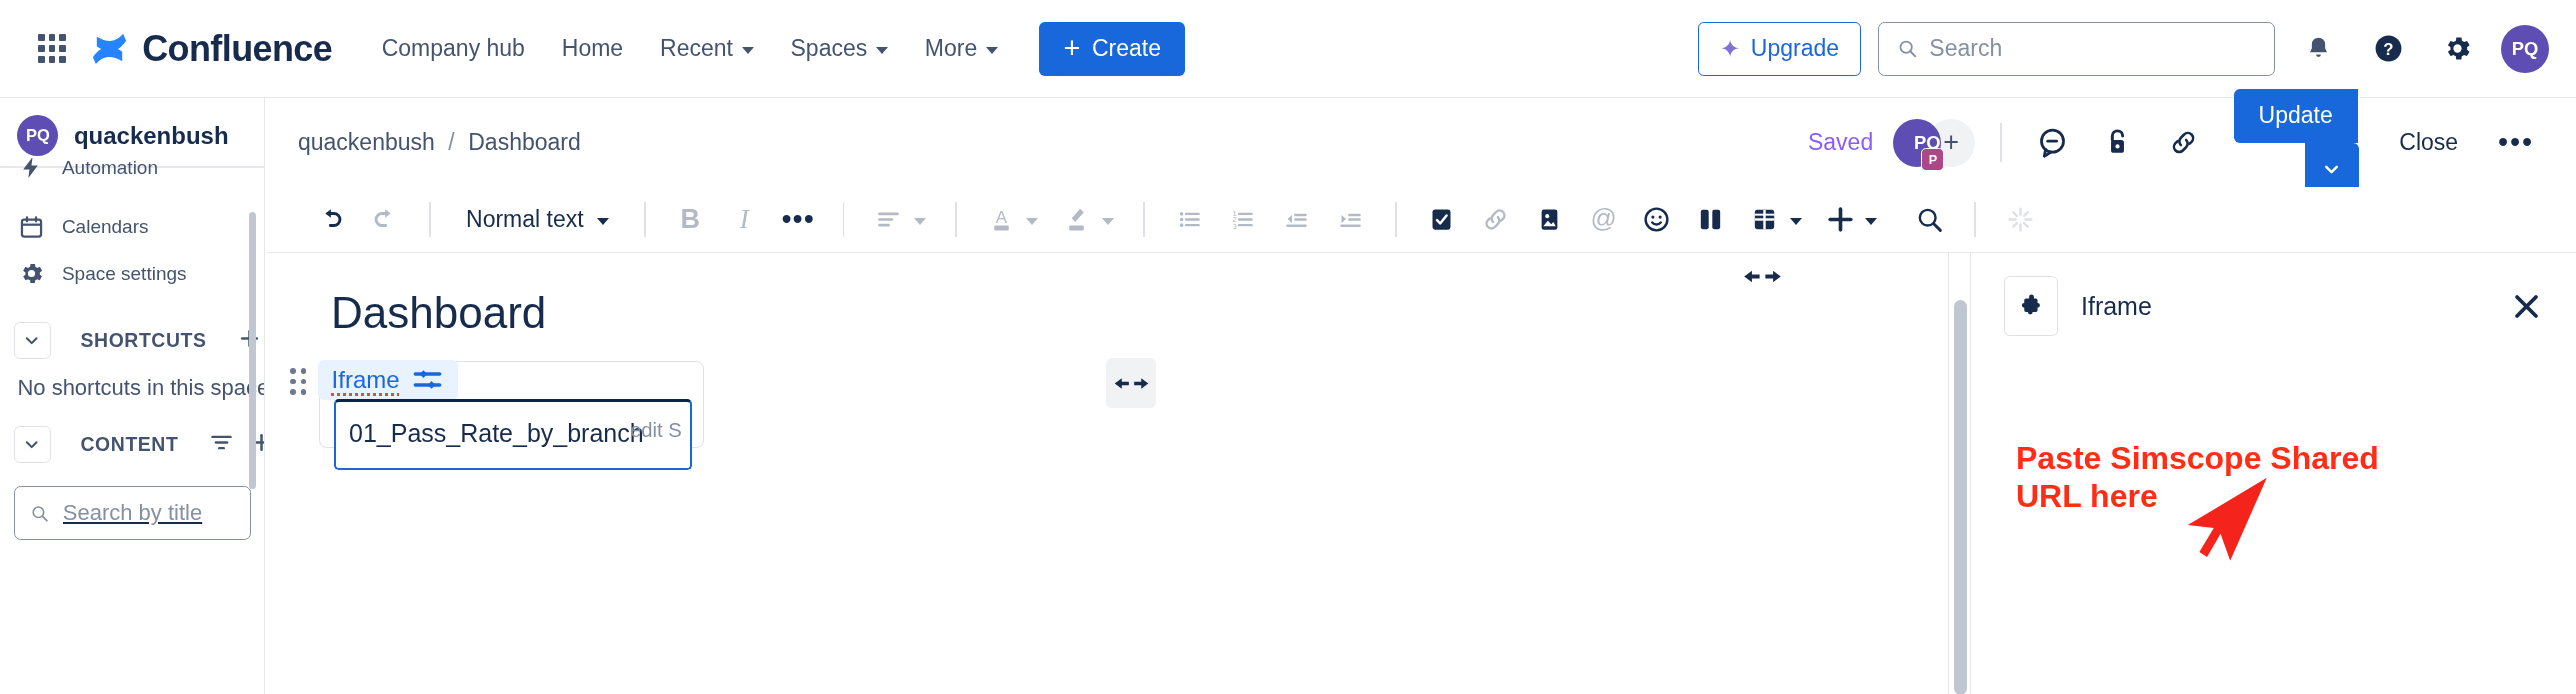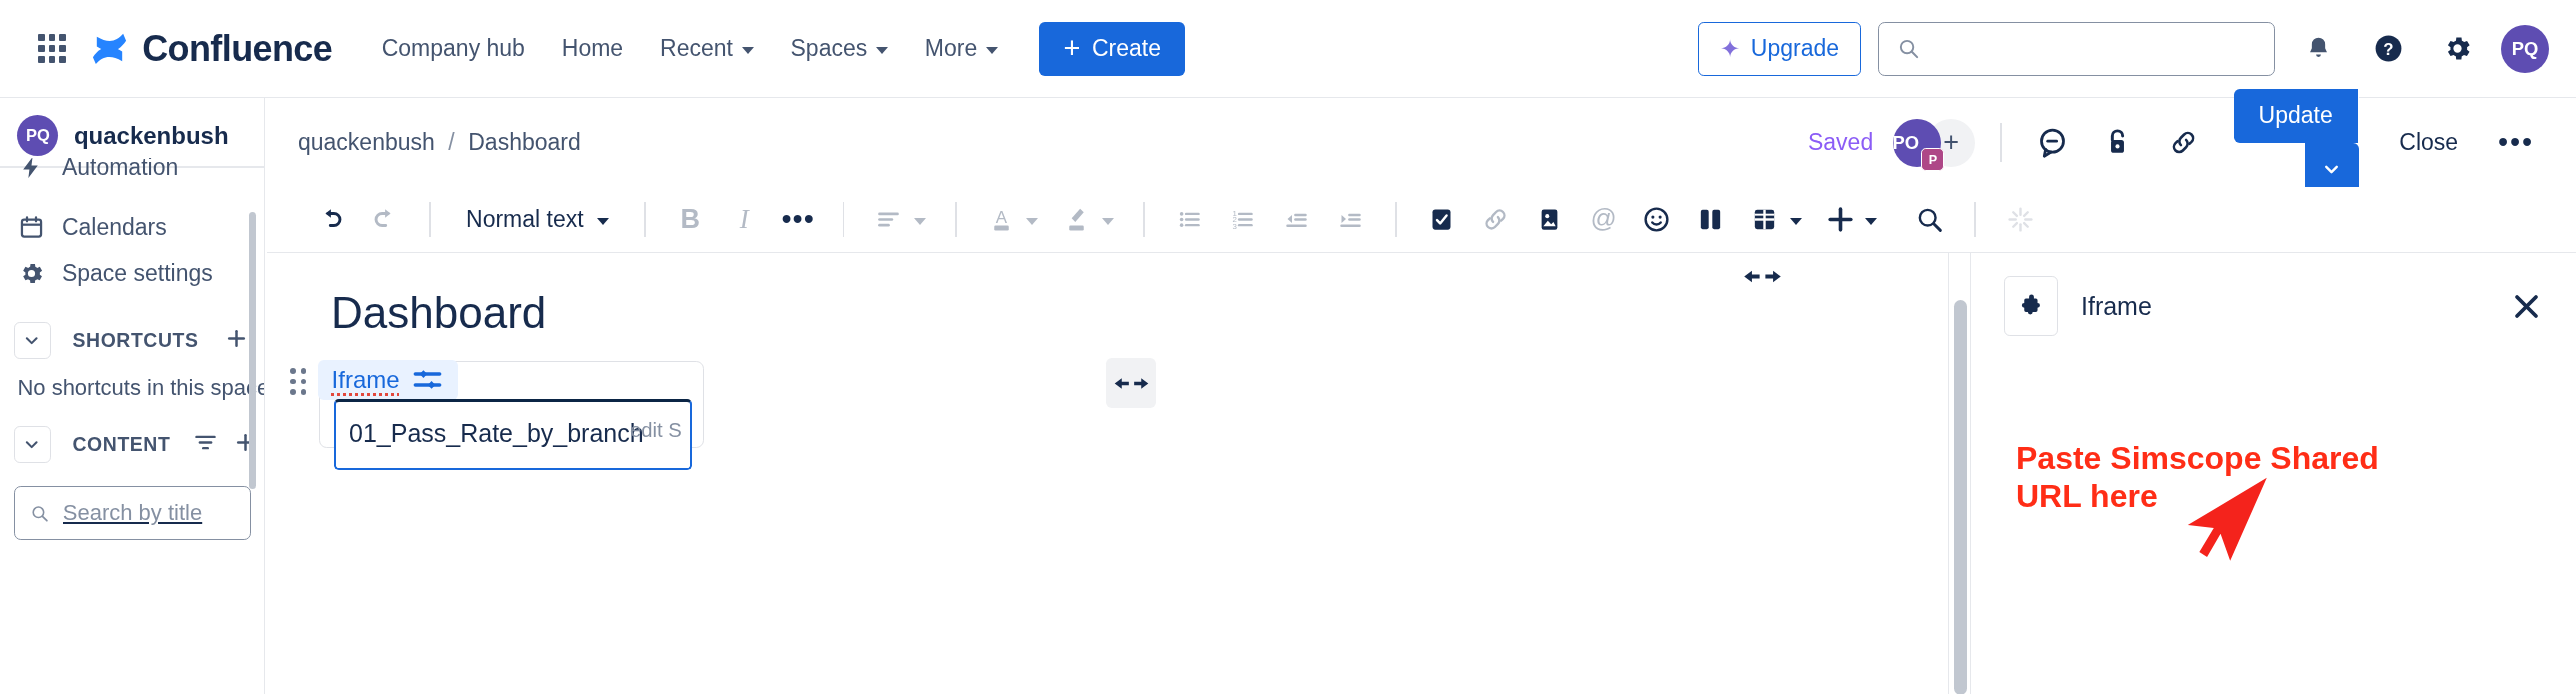--- a/index.html
+++ b/index.html
@@ -65,26 +65,26 @@
   }
   .space-header { display: flex; align-items: center; gap: 15.5px; padding: 17.4px 17.4px 13.5px 17.4px; cursor: pointer; }
   .space-avatar {
     width: 41px; height: 41px; border-radius: 50%; background: #5e4db2; color: #fff;
     display: flex; align-items: center; justify-content: center; font-size: 16.5px; font-weight: 700; flex: 0 0 auto;
   }
   .space-name { font-size: 24px; font-weight: 700; color: #172b4d; white-space: nowrap; }
   .sb-divider { height: 1.9px; background: #e6e8ec; margin: 0; position: relative; top: -3.9px; }
   .sb-item {
     display: flex; align-items: center; gap: 15.5px; padding: 8.7px 17.4px; cursor: pointer;
-    font-size: 23px; color: #44546f; white-space: nowrap;
+    font-size: 19px; color: #44546f; white-space: nowrap;
   }
   .sb-ico { width: 29px; height: 29px; flex: 0 0 auto; display: flex; align-items: center; justify-content: center; color: #44546f; }
   .sb-clipped { position: relative; margin-top: -13.5px; height: 25px; overflow: hidden; }
   .sb-section {
-    display: flex; align-items: center; gap: 22px; padding: 9.7px 15.5px 9.7px 13.5px; margin-top: 15.5px;
+    display: flex; align-items: center; gap: 30px; padding: 9.7px 15.5px 9.7px 13.5px; margin-top: 15.5px;
   }
   .chev-btn {
     width: 37px; height: 37px; border: 1.9px solid #dfe1e6; border-radius: 5.8px; background: #fff;
     display: flex; align-items: center; justify-content: center; cursor: pointer; flex: 0 0 auto;
   }
   .sb-section-label { font-size: 19.4px; font-weight: 700; letter-spacing: 0.6px; color: #44546f; }
   .sb-section-actions { margin-left: auto; display: flex; align-items: center; gap: 13.5px; }
   .sb-empty { font-size: 22px; color: #44546f; padding: 5.8px 17.4px 0 17.4px; white-space: nowrap; }
   .sb-search {
     margin: 13.5px 13.5px 0 13.5px; height: 54px; border: 1.9px solid #8590a2; border-radius: 6.8px;
@@ -103,21 +103,21 @@
     background: #fff; display: flex; align-items: center; padding: 0 35px 0 31px;
   }
   .breadcrumb { display: flex; align-items: center; gap: 13.5px; font-size: 23px; color: #44546f; }
   .breadcrumb .crumb { cursor: pointer; }
   .breadcrumb .sep { color: #8590a2; }
   .ph-right { margin-left: auto; display: flex; align-items: center; gap: 15.5px; }
   .saved-label { font-size: 23px; color: #8b5cf6; margin-right: 3.9px; }
   .avatar-stack { display: flex; align-items: center; position: relative; }
   .av-editor {
     width: 48px; height: 48px; border-radius: 50%; background: #5e4db2; color: #fff;
-    display: flex; align-items: center; justify-content: flex-start; font-size: 18.4px; font-weight: 700;
+    display: flex; align-items: center; justify-content: flex-end; font-size: 18.4px; font-weight: 700;
     position: relative; z-index: 2; cursor: pointer;
   }
   .av-badge {
     position: absolute; right: -3.9px; bottom: -4.8px; width: 23px; height: 23px; border-radius: 4.8px;
     background: #ae4787; color: #fff; font-size: 12.6px; display: flex; align-items: center; justify-content: center;
     border: 1.9px solid #fff; z-index: 3;
   }
   .av-add {
     width: 48px; height: 48px; border-radius: 50%; background: #f1f2f4; color: #42526e;
     display: flex; align-items: center; justify-content: center; font-size: 27px; margin-left: -13.5px; cursor: pointer;
@@ -297,20 +297,21 @@
     <div class="topnav-right">
       <button class="upgrade-btn">
         <span class="sparkle">✦</span>
         <span>Upgrade</span>
       </button>
       <div class="searchbox">
         <svg width="23" height="23" viewBox="0 0 24 24">
           <circle cx="10.5" cy="10.5" r="6.5" fill="none" stroke="#8590a2" stroke-width="2"></circle>
           <line x1="15.5" y1="15.5" x2="21" y2="21" stroke="#8590a2" stroke-width="2.2" stroke-linecap="round"></line>
         </svg>
+        <input type="text" placeholder="Search" style="">
       </div>
       <div class="icon-btn">
         <svg width="29" height="29" viewBox="0 0 24 24">
           <path d="M12 3a5.5 5.5 0 0 0-5.5 5.5v3.2L5 15h14l-1.5-3.3V8.5A5.5 5.5 0 0 0 12 3z" fill="#44546f"></path>
           <path d="M10 17a2 2 0 0 0 4 0z" fill="#44546f"></path>
         </svg>
       </div>
       <div class="icon-btn">
         <svg width="31" height="31" viewBox="0 0 24 24">
           <circle cx="12" cy="12" r="10" fill="#172b4d"></circle>

